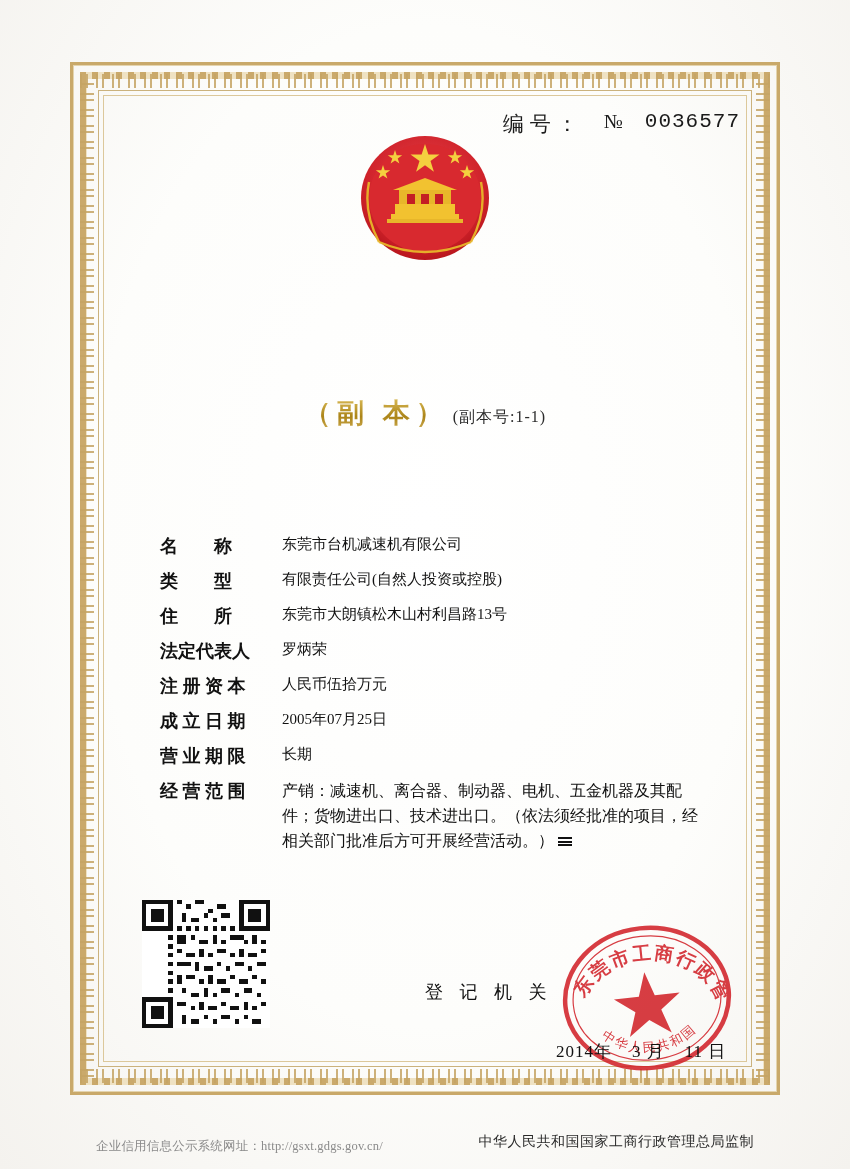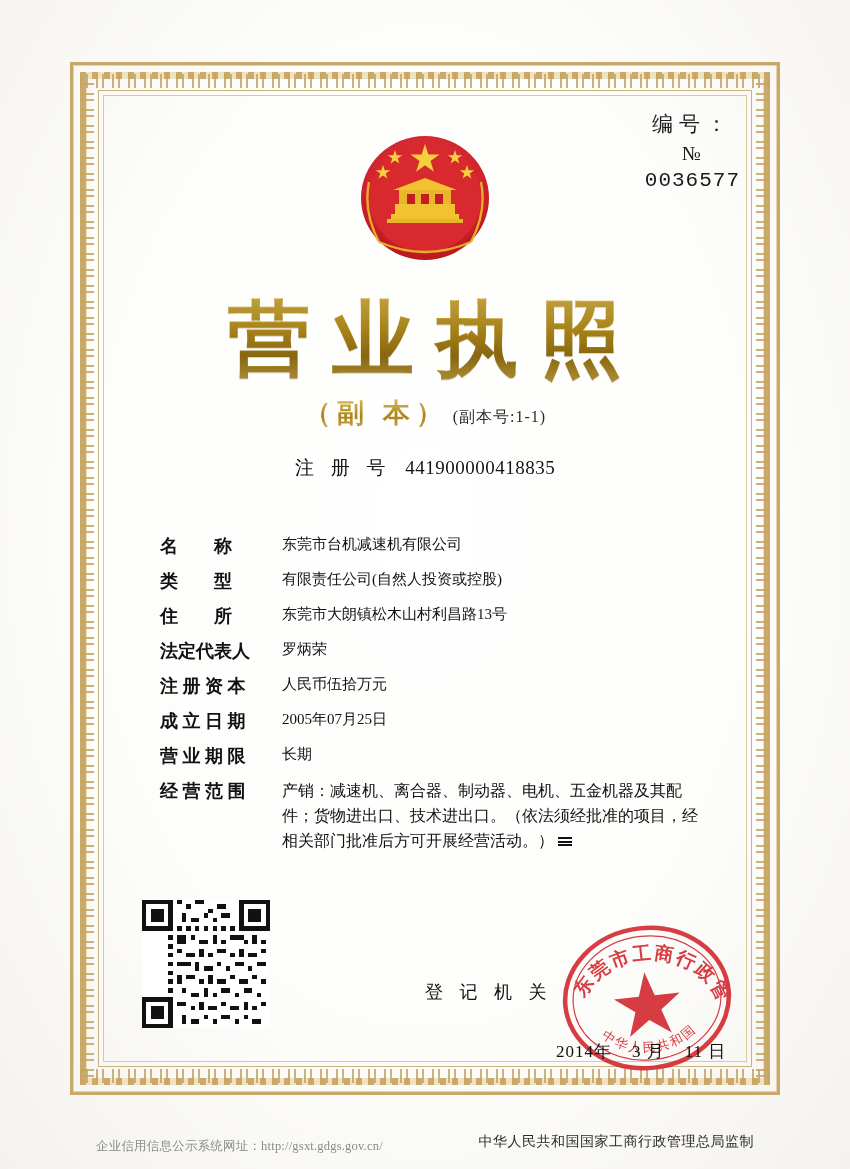--- a/index.html
+++ b/index.html
@@ -56,23 +56,23 @@
         #c5a464 0 2px, transparent 2px 6px,
         #c5a464 6px 8px, transparent 8px 16px);
     opacity:.85;
   }
   .key-left{left:80px;}
   .key-right{right:80px;}
 
   
   .serial{
     position:absolute;top:110px;right:110px;
-    display:flex;align-items:center;gap:4px;
+    display:flex;align-items:flex-start;gap:20px;
     color:#1b1b1b;
-    font-size:21px;letter-spacing:2px;flex-direction:column;
+    font-size:21px;letter-spacing:2px;
   }
   .serial .label{font-family:"Liberation Serif",serif;letter-spacing:6px;}
   .serial .no{font-family:"Liberation Serif",serif;font-size:20px;}
   .serial .digits{font-family:"Liberation Mono",monospace;font-size:21px;letter-spacing:1px;}
 
   
   .emblem{
     position:absolute;top:120px;left:50%;transform:translateX(-50%);
     width:160px;height:160px;
   }
@@ -214,30 +214,25 @@
       </g>
 
       <g stroke="#e8b62a" stroke-width="2.4" fill="none" opacity=".95">
         <path d="M24,62 Q18,92 34,122"></path>
         <path d="M136,62 Q142,92 126,122"></path>
         <path d="M34,122 Q80,142 126,122"></path>
       </g>
     </svg>
   </div>
 
-  <div class="title">营业执照</div>
   <div class="subtitle">
     <span class="fu">（副 本）</span>
     <span class="num">(副本号:1-1)</span>
   </div>
 
-  <div class="regline">
-    <span class="rlabel">注 册 号</span>
-    <span class="rval">441900000418835</span>
-  </div>
 
   <div class="fields">
 
     <div class="row">
       <div class="fkey">名　　称</div>
       <div class="fval">东莞市台机减速机有限公司</div>
     </div>
 
     <div class="row">
       <div class="fkey">类　　型</div>

